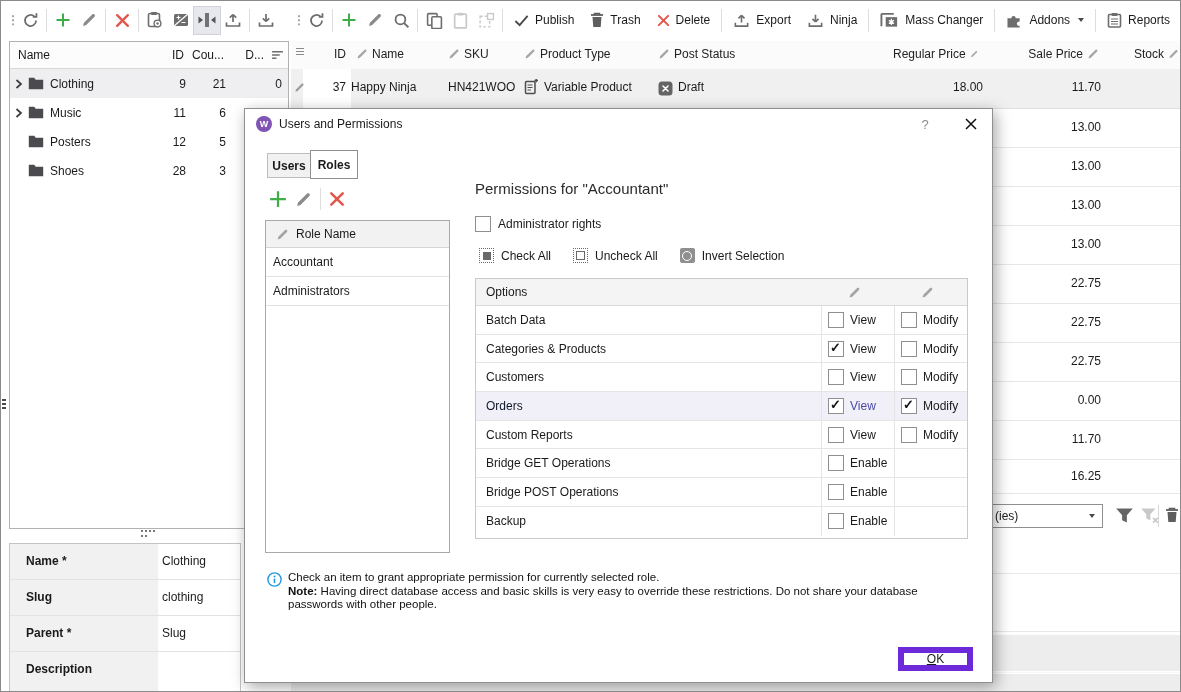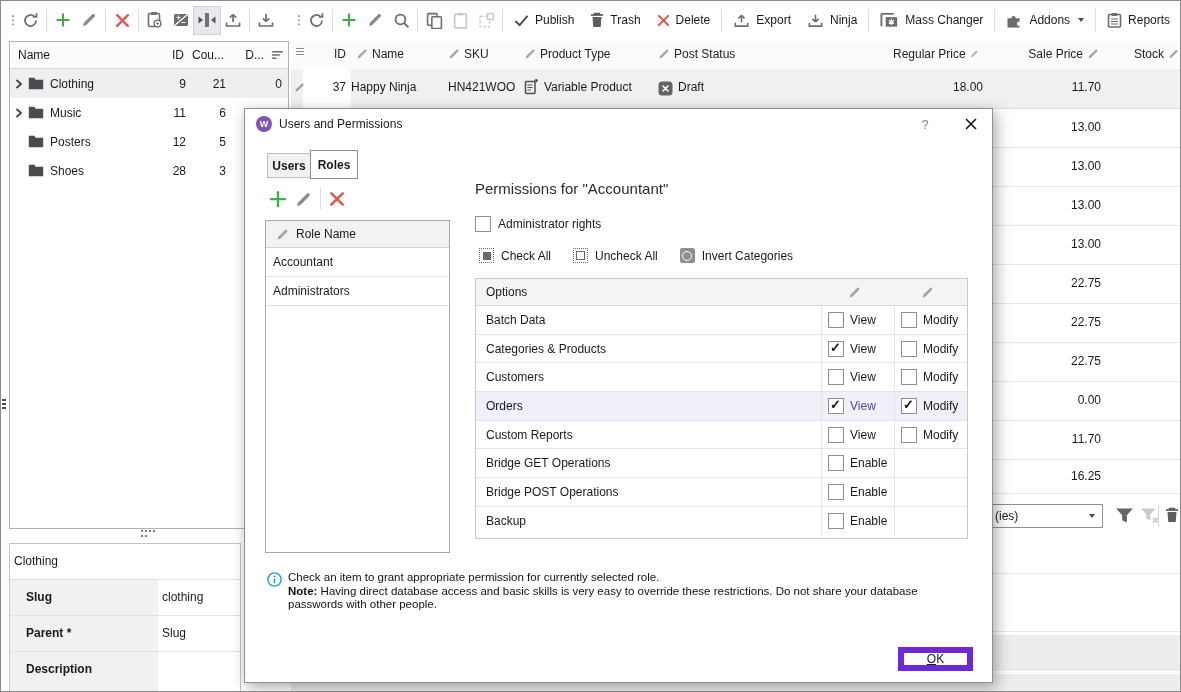--- a/index.html
+++ b/index.html
@@ -368,20 +368,21 @@
       <i></i>
       <i></i>
       <i></i>
       <i></i>
       <i></i>
       <i></i>
     </div>
 
   <div id="form" class="abs">
     <div class="frow h35">
+      <div class="flabel">Name *</div>
       <div class="fvalue">Clothing</div>
     </div>
     <div class="frow h35">
       <div class="flabel">Slug</div>
       <div class="fvalue">clothing</div>
     </div>
     <div class="frow h35">
       <div class="flabel">Parent *</div>
       <div class="fvalue">Slug</div>
     </div>
@@ -590,21 +591,21 @@
       <span class="bulk-btn">
           <i class="ico-checkall"></i>
           <span>Check All</span>
         </span>
       <span class="bulk-btn">
           <i class="ico-uncheckall"></i>
           <span>Uncheck All</span>
         </span>
       <span class="bulk-btn">
           <i class="ico-invert"></i>
-          <span>Invert Categories</span>
+          <span>Invert Selection</span>
         </span>
     </div>
 
     <div id="perm">
       <div id="perm-head">
         <span>Options</span>
         <svg class="pencil-s" style="position:absolute;left:372px;top:7px" width="13" height="13" viewBox="0 0 16 16">
             <path d="M2 14l.9-3.2 8.3-8.3c.6-.6 1.6-.6 2.2 0l.1.1c.6.6.6 1.6 0 2.2l-8.3 8.3z" fill="#8a8a8a"></path>
           </svg>
         <svg class="pencil-s" style="position:absolute;left:445px;top:7px" width="13" height="13" viewBox="0 0 16 16">

